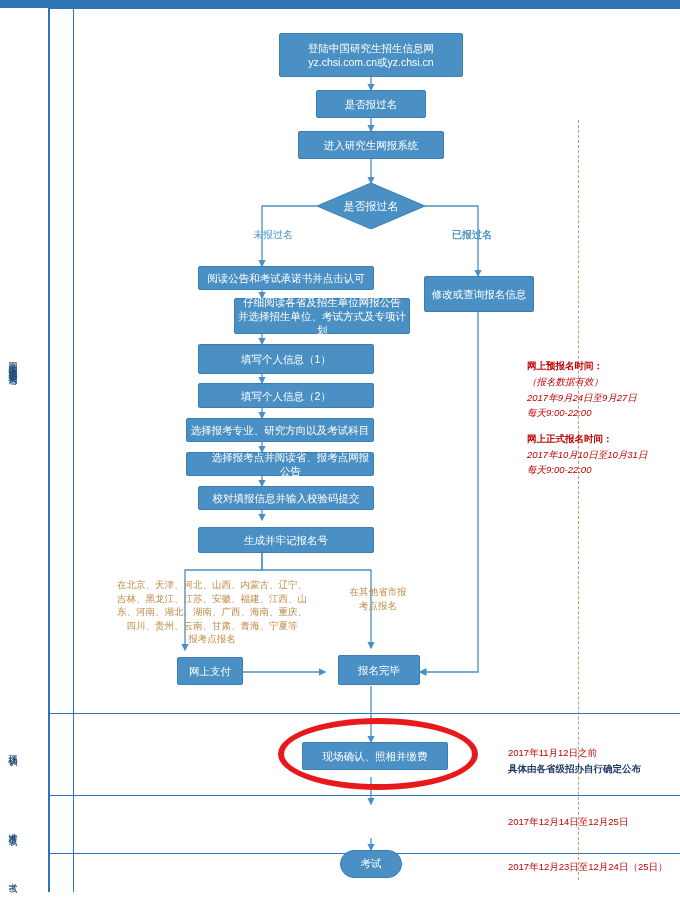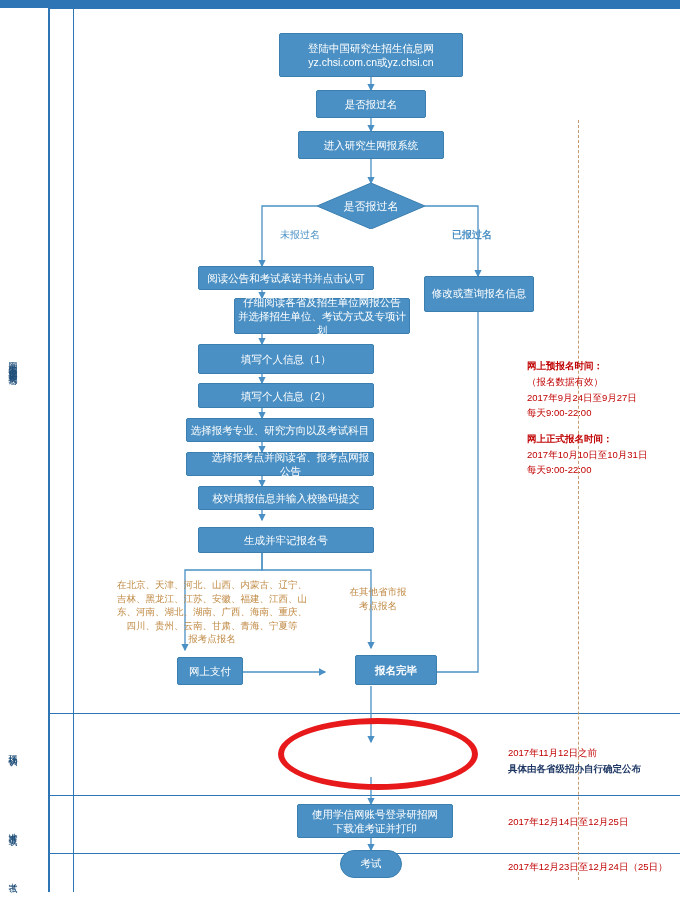--- a/index.html
+++ b/index.html
@@ -108,21 +108,21 @@
   
   .rightnote{
     position:absolute;
     font-size:9.5px;
     line-height:15px;
     white-space:pre-line;
   }
   .rnote-title{
     color:#c00000;font-weight:bold;
   }
-  .rnote-body{color:#c00000;}
+  .rnote-body{color:#c00000;font-style:italic;}
   .rnote-dark{color:#1f3864;font-weight:bold;}
   .rnote-plain{color:#c00000;}
 
   
   .dashline{
     position:absolute;
     border-left:1px dashed #c49a6c;
     height:760px;
     top:120px;
     left:578px;
@@ -205,24 +205,24 @@
 
   <div class="box" style="left:298px;top:131px;width:146px;height:28px;">进入研究生网报系统</div>
 
   <div class="diamond" style="left:317px;top:183px;">
     <svg class="dshape" viewBox="0 0 108 46" preserveAspectRatio="none">
       <polygon points="54,0 108,23 54,46 0,23" fill="#4a90c4" stroke="#3a7fb0" stroke-width="1"></polygon>
     </svg>
     <div class="dtext">是否报过名</div>
   </div>
 
-  <div class="branchlabel" style="left:253px;top:228px;margin-left:27px;">未报过名</div>
+  <div class="branchlabel" style="left:253px;top:228px;">未报过名</div>
   <div class="branchlabel" style="left:452px;top:228px;font-weight:bold;">已报过名</div>
 
-  <div class="box" style="left:424px;top:276px;width:110px;height:36px;font-family:Liberation Serif, serif;">修改或查询报名信息</div>
+  <div class="box" style="left:424px;top:276px;width:110px;height:36px;">修改或查询报名信息</div>
 
   <div class="box" style="left:198px;top:266px;width:176px;height:24px;">阅读公告和考试承诺书并点击认可</div>
 
   <div class="box" style="left:198px;top:298px;width:176px;height:36px;margin-left:36px;">仔细阅读各省及招生单位网报公告
 并选择招生单位、考试方式及专项计划</div>
 
   <div class="box" style="left:198px;top:344px;width:176px;height:30px;">填写个人信息（1）</div>
 
   <div class="box" style="left:198px;top:383px;width:176px;height:25px;">填写个人信息（2）</div>
 
@@ -238,26 +238,25 @@
 吉林、黑龙江、江苏、安徽、福建、江西、山
 东、河南、湖北、湖南、广西、海南、重庆、
 四川、贵州、云南、甘肃、青海、宁夏等
 报考点报名</div>
 
   <div class="provtext" style="left:338px;top:585px;width:80px;">在其他省市报
 考点报名</div>
 
   <div class="box" style="left:177px;top:657px;width:66px;height:28px;">网上支付</div>
 
-  <div class="box" style="left:355px;top:655px;width:82px;height:30px;font-weight:bold;">报名完毕</div>
-
+  <div class="box" style="left:338px;top:655px;width:82px;height:30px;">报名完毕</div>
+
+  <div class="box" style="left:302px;top:742px;width:146px;height:28px;">现场确认、照相并缴费</div>
   <div class="redcircle"></div>
 
-  <div class="box" style="left:297px;top:804px;width:156px;height:34px;">使用学信网账号登录研招网
-下载准考证并打印</div>
 
   <div class="oval" style="left:340px;top:850px;width:62px;height:28px;">考试</div>
 
   <div class="rightnote rnote-title" style="left:527px;top:358px;">网上预报名时间：</div>
   <div class="rightnote rnote-body" style="left:527px;top:374px;">（报名数据有效）</div>
   <div class="rightnote rnote-body" style="left:527px;top:390px;">2017年9月24日至9月27日</div>
   <div class="rightnote rnote-body" style="left:527px;top:405px;">每天9:00-22:00</div>
 
   <div class="rightnote rnote-title" style="left:527px;top:431px;">网上正式报名时间：</div>
   <div class="rightnote rnote-body" style="left:527px;top:447px;">2017年10月10日至10月31日</div>

